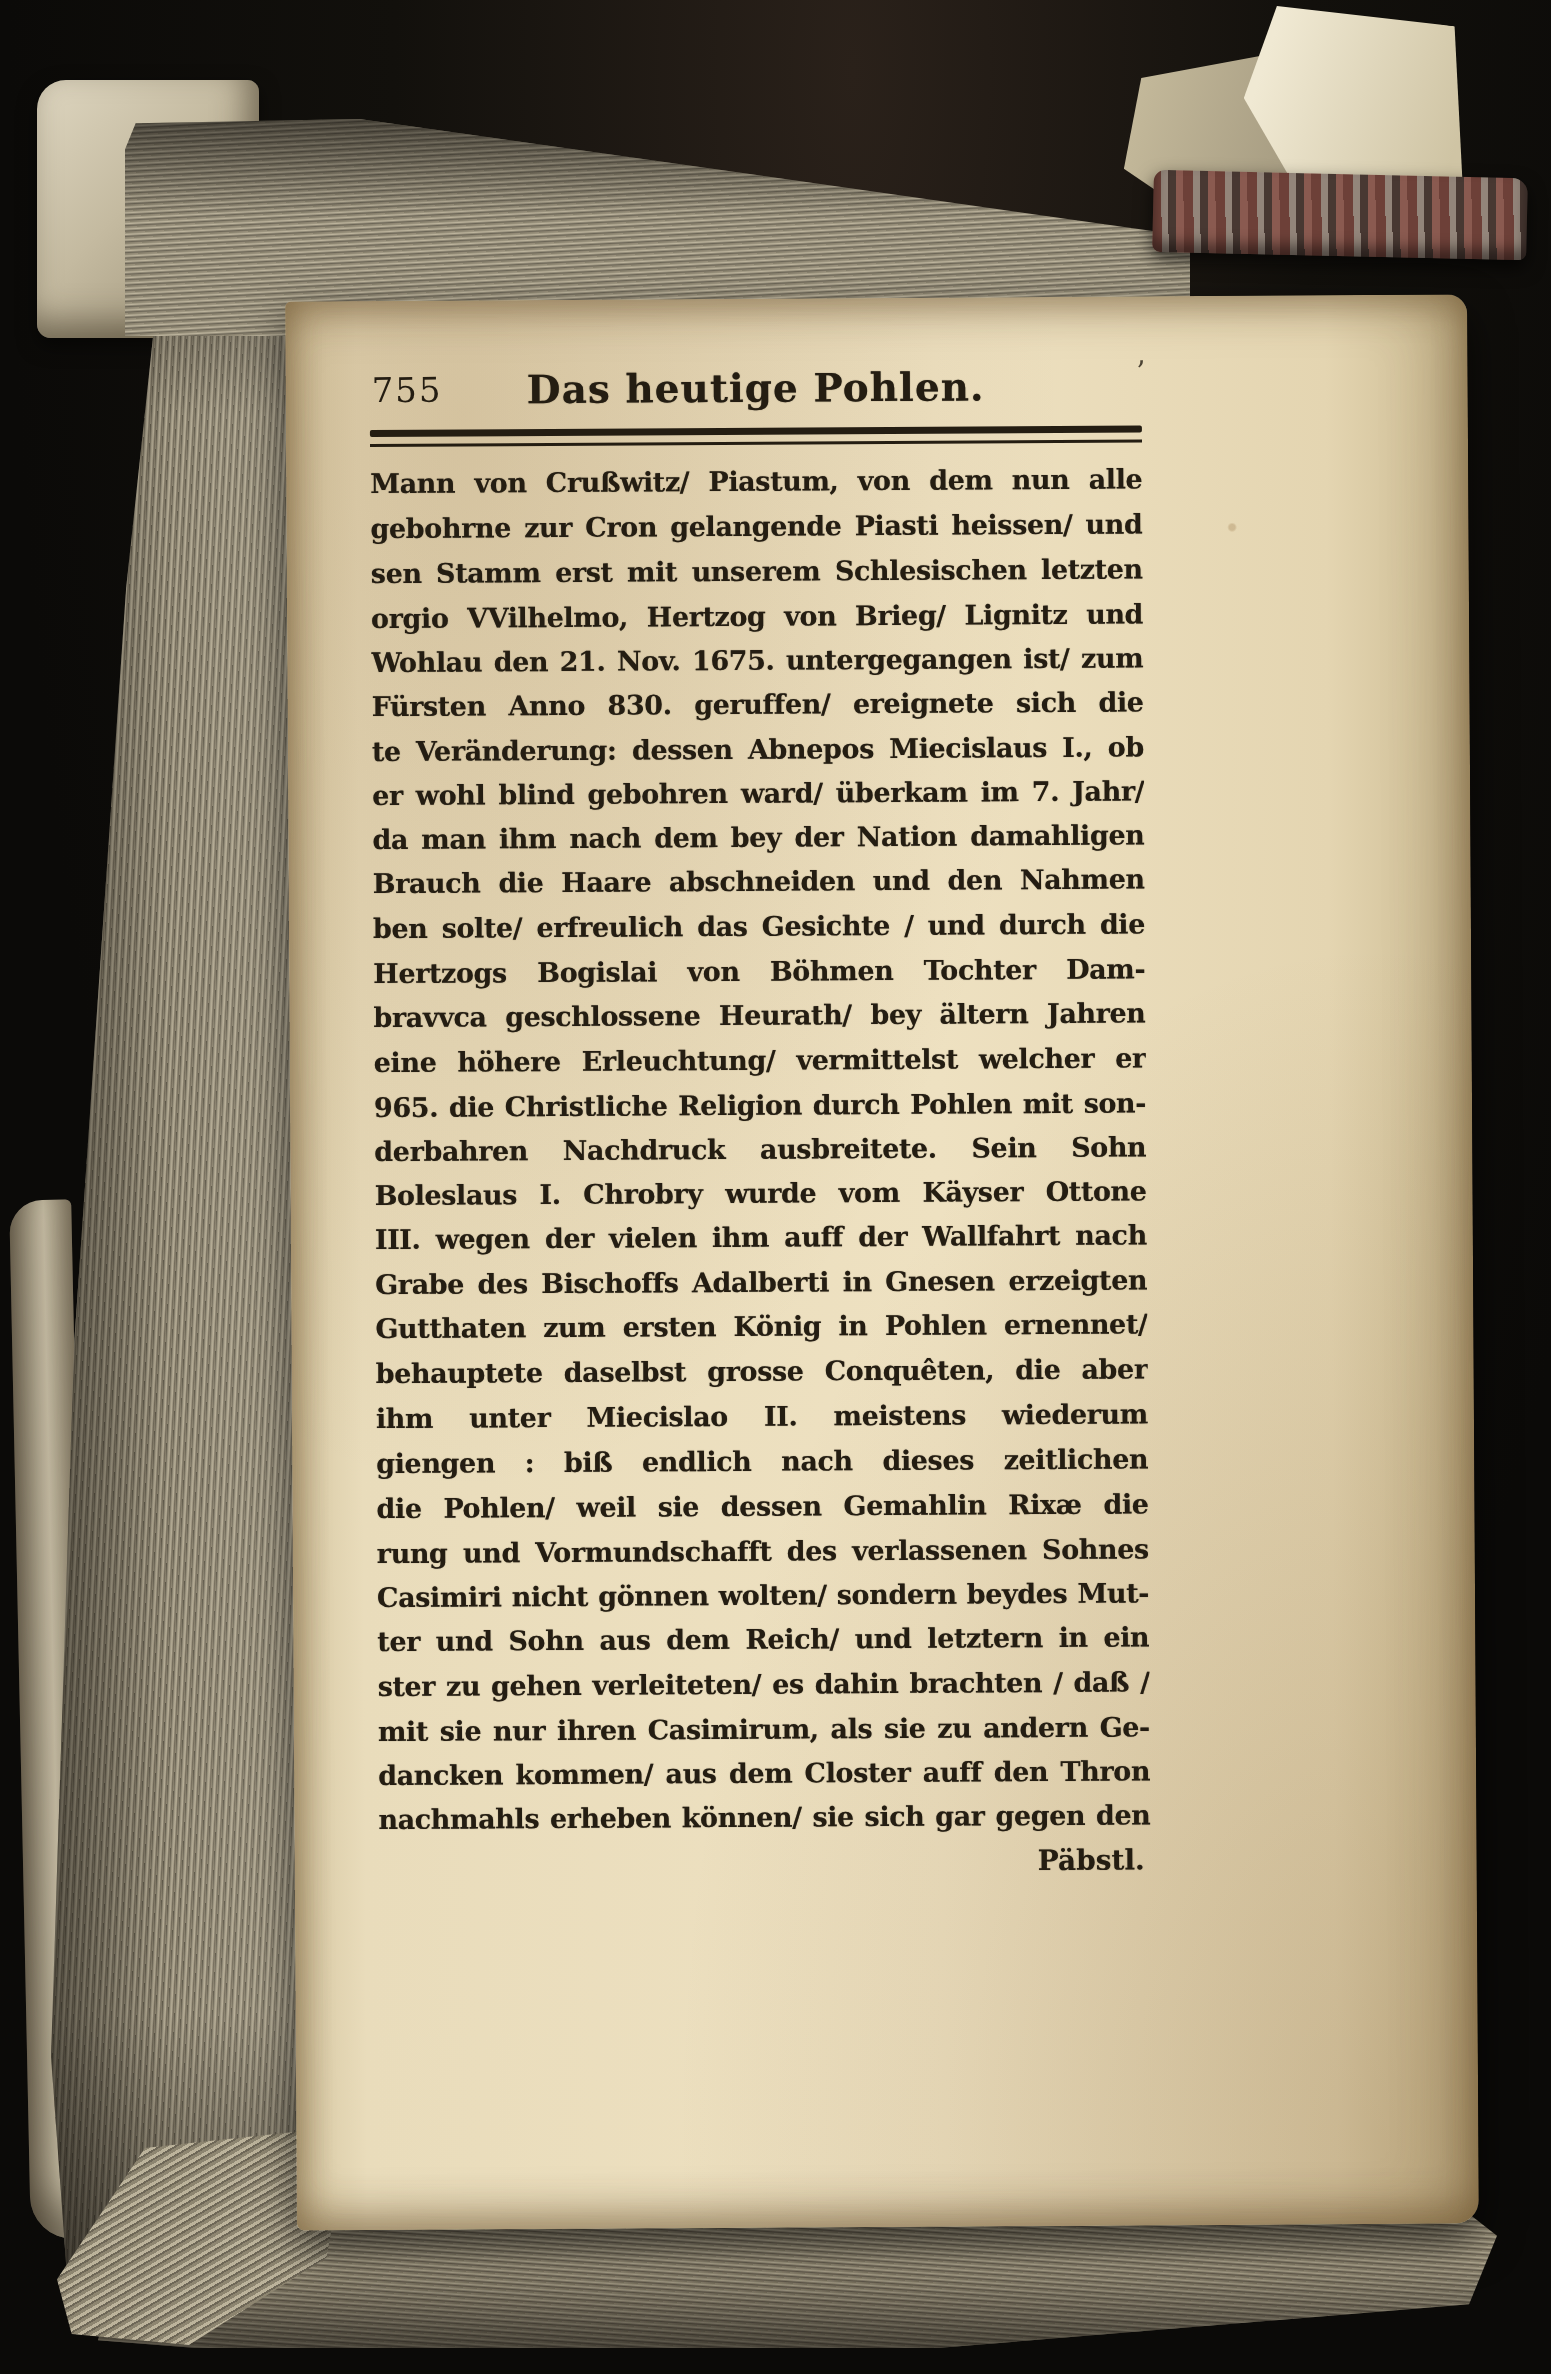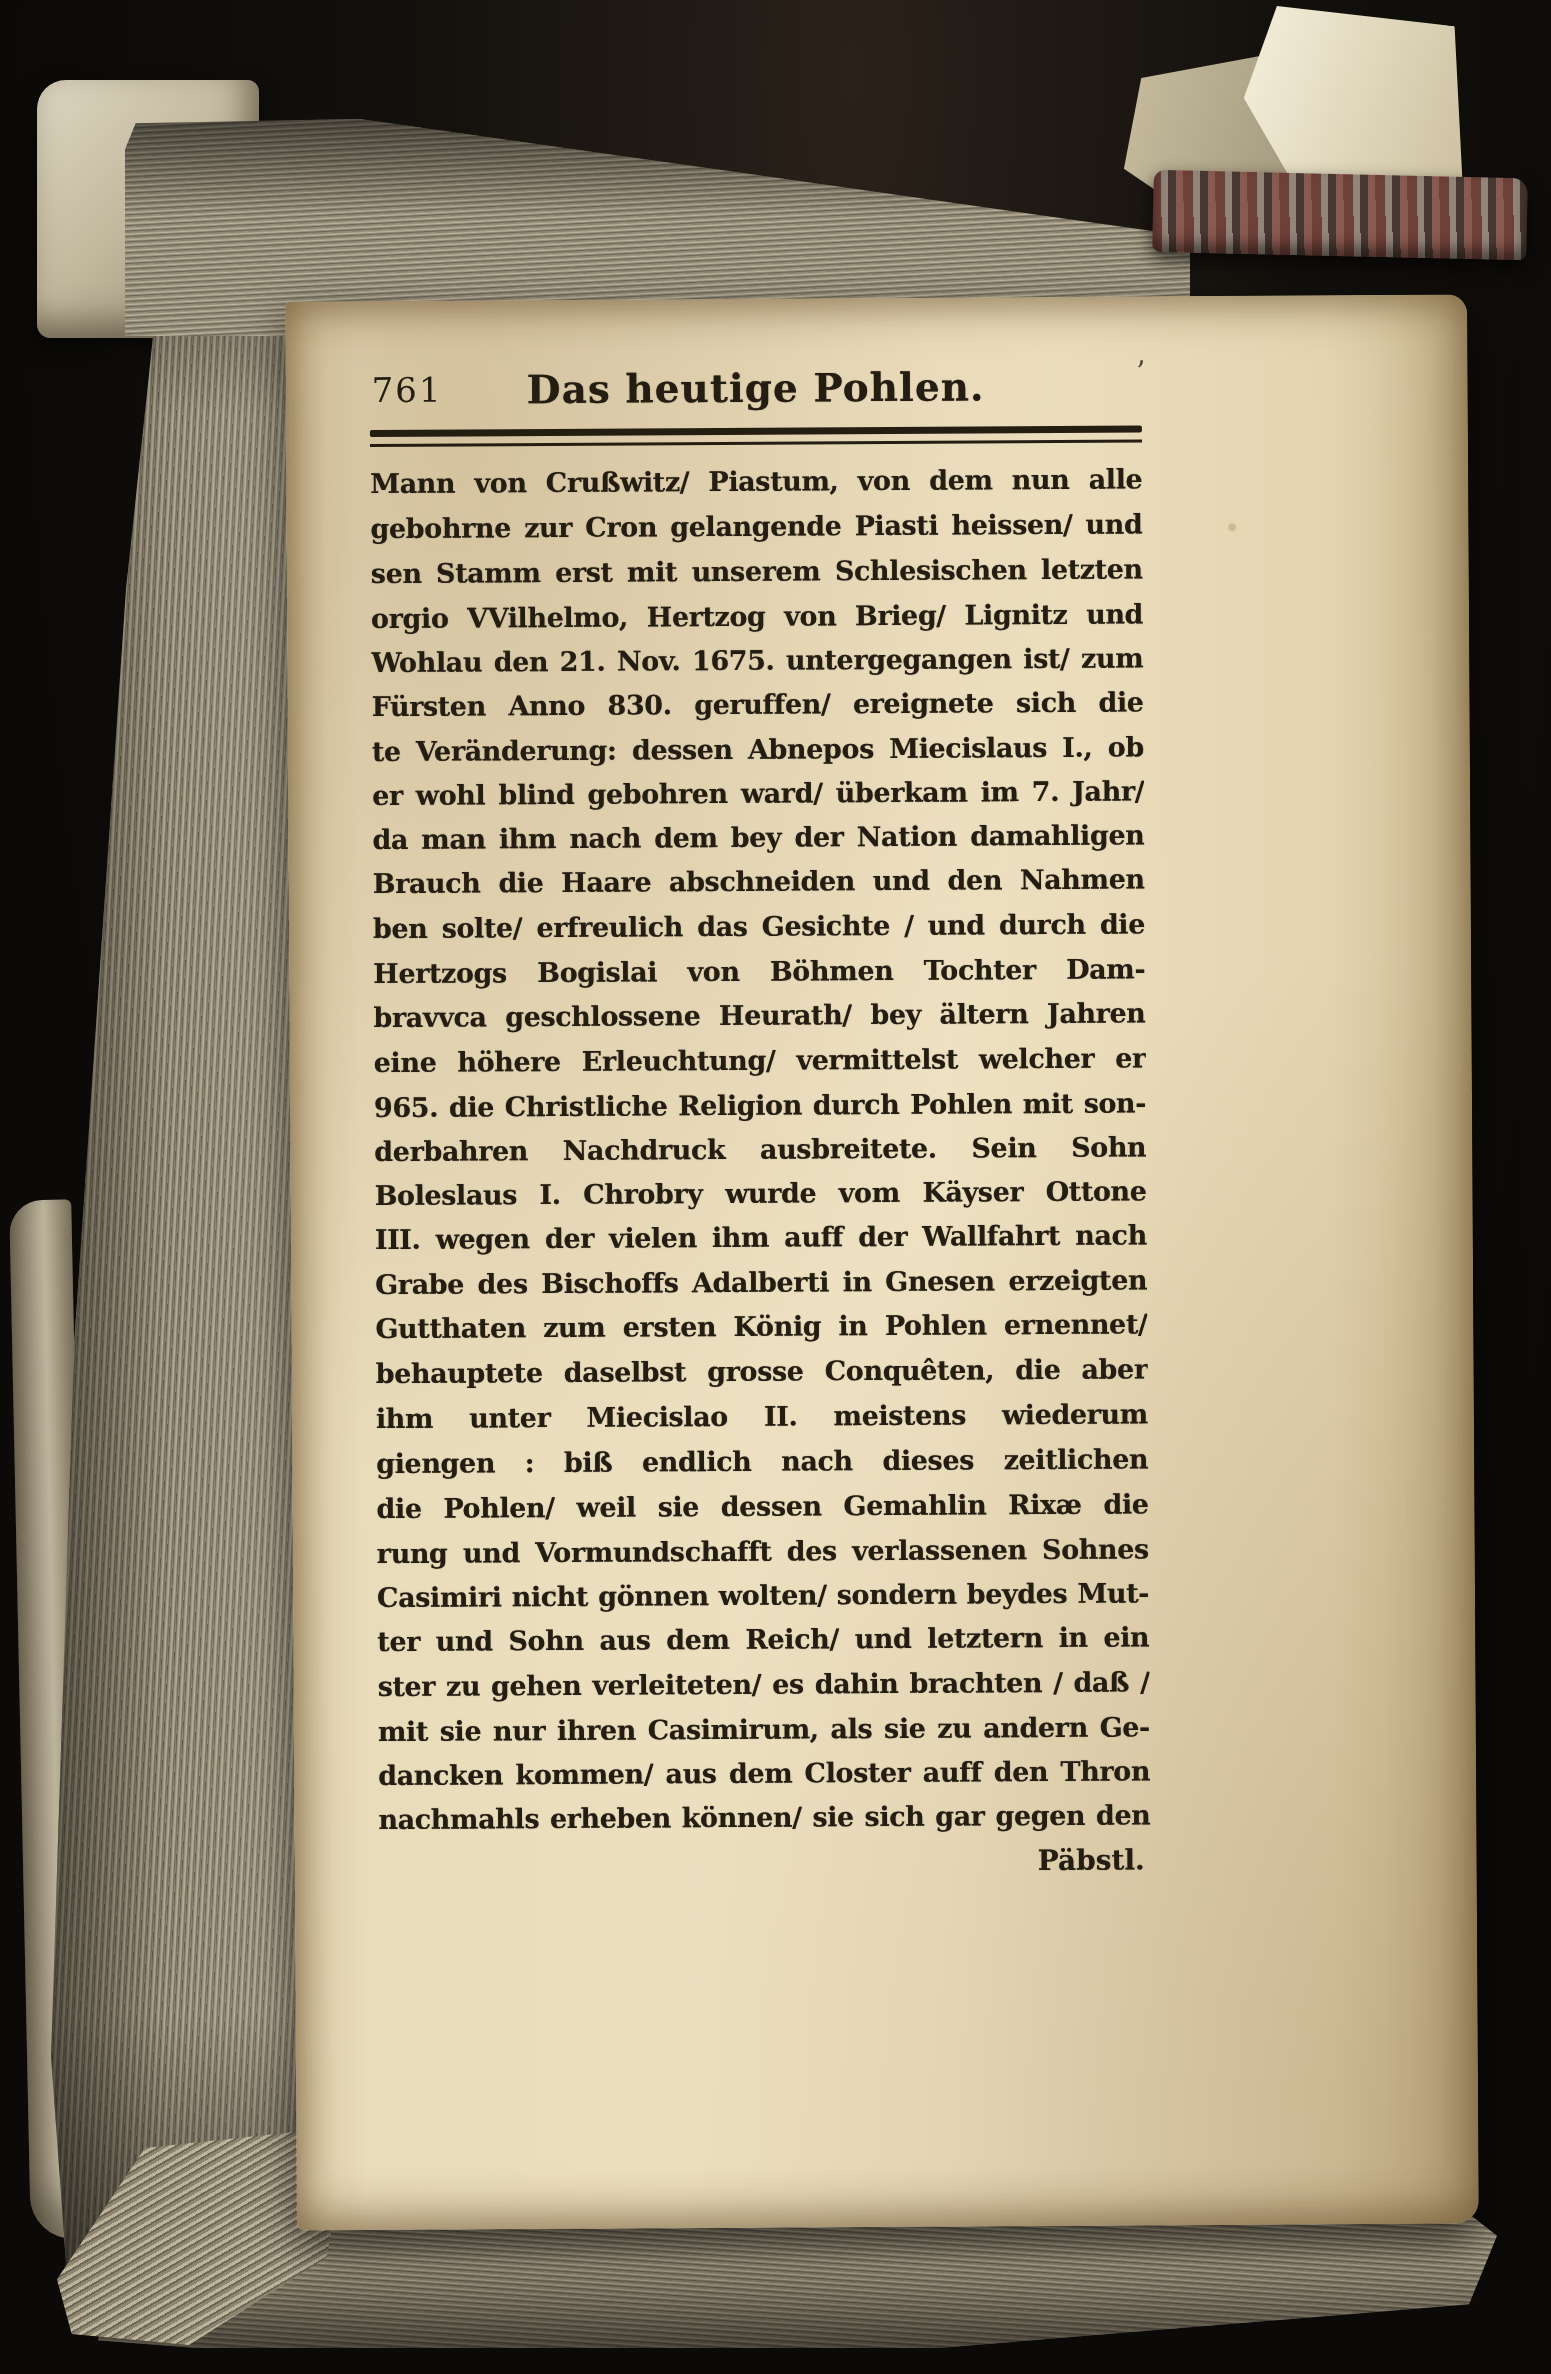--- a/index.html
+++ b/index.html
@@ -152,21 +152,21 @@
   <div class="bookmark-a"></div>
   <div class="headband"></div>
   <div class="next-page-edge"></div>
   <div class="bottom-edge"></div>
   <div class="corner-fan"></div>
 
   <div class="page">
     <div class="text-block">
 
       <div class="page-header">
-        <span class="page-number">761</span>
+        <span class="page-number">755</span>
         <div class="running-title">Das heutige Pohlen.</div>
         <span class="header-mark">’</span>
       </div>
 
       <div class="rule-thick"></div>
       <div class="rule-thin"></div>
 
       <div class="body-text">
           <div class="line">Mann von Crußwitz/ Piastum, von dem nun alle ein-</div>
           <div class="line">gebohrne zur Cron gelangende Piasti heissen/ und des-</div>

